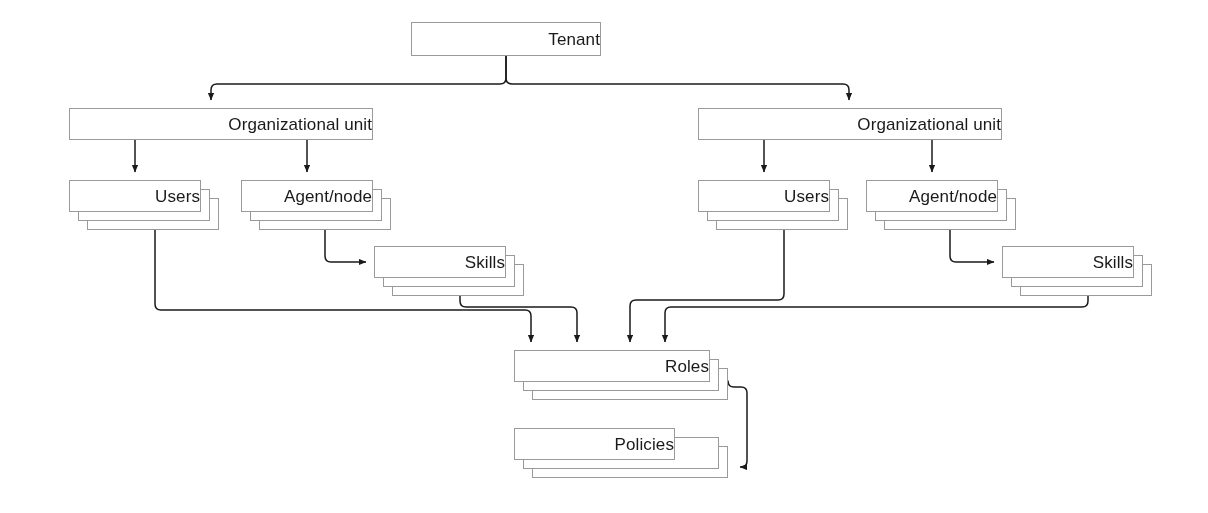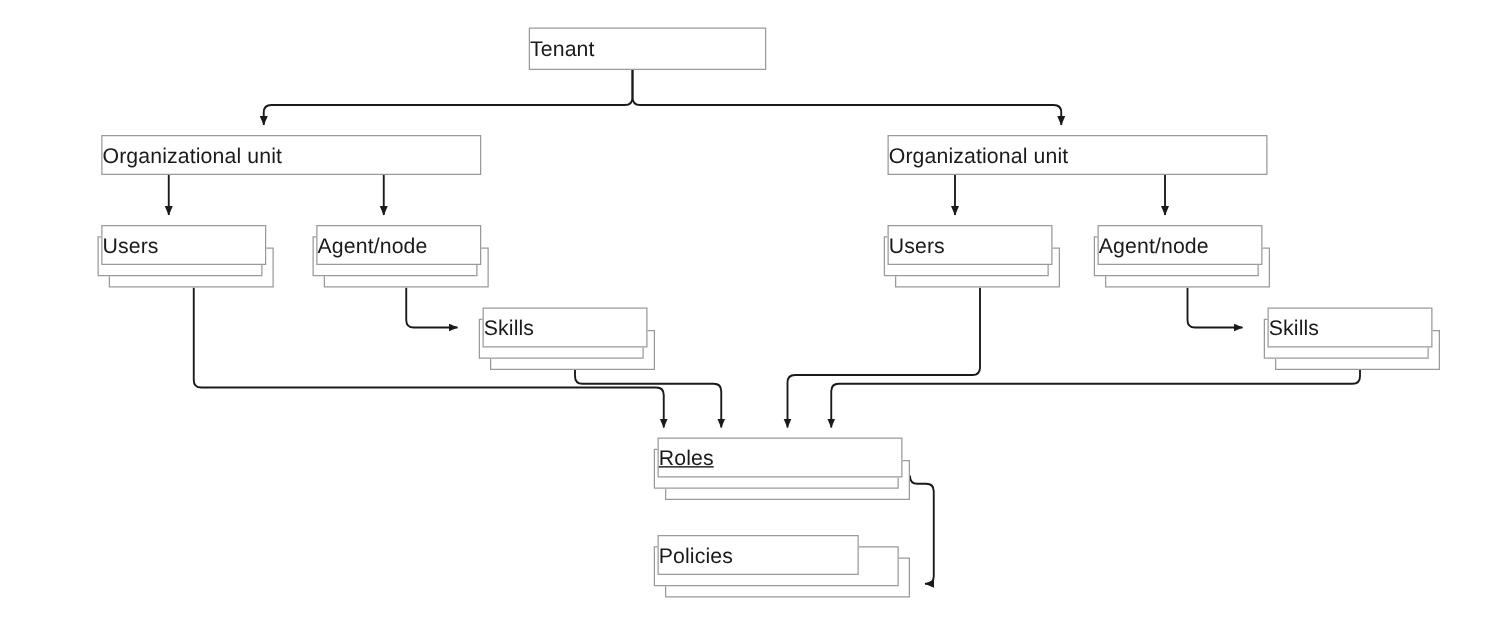--- a/index.html
+++ b/index.html
@@ -31,22 +31,21 @@
     box-sizing: border-box;
     background: #ffffff;
     border: 1px solid #9a9a9a;
   }
   .card.back {
     background: #ffffff;
   }
   .card.front {
     display: flex;
     align-items: center;
-    justify-content: flex-start;
-    margin-left: 12px;
+    justify-content: flex-end;
   }
   .card-label {
     font-size: 17px;
     color: #1a1a1a;
     line-height: 1;
     white-space: nowrap;
     letter-spacing: 0.1px;
   }
 </style>
 </head>
@@ -150,21 +149,21 @@
     <div class="card back" style="left:1020px; top:264px; width:132px; height:32px;"></div>
     <div class="card back" style="left:1011px; top:255px; width:132px; height:32px;"></div>
     <div class="card front" style="left:1002px; top:246px; width:132px; height:32px;">
       <span class="card-label">Skills</span>
     </div>
   </div>
 
   <div class="node">
     <div class="card back" style="left:532px; top:368px; width:196px; height:32px;"></div>
     <div class="card back" style="left:523px; top:359px; width:196px; height:32px;"></div>
-    <div class="card front" style="left:514px; top:350px; width:196px; height:32px;text-decoration:underline;">
+    <div class="card front" style="left:514px; top:350px; width:196px; height:32px;">
       <span class="card-label">Roles</span>
     </div>
   </div>
 
   <div class="node">
     <div class="card back" style="left:532px; top:446px; width:196px; height:32px;"></div>
     <div class="card back" style="left:523px; top:437px; width:196px; height:32px;"></div>
     <div class="card front" style="left:514px; top:428px; width:161px; height:32px;">
       <span class="card-label">Policies</span>
     </div>

